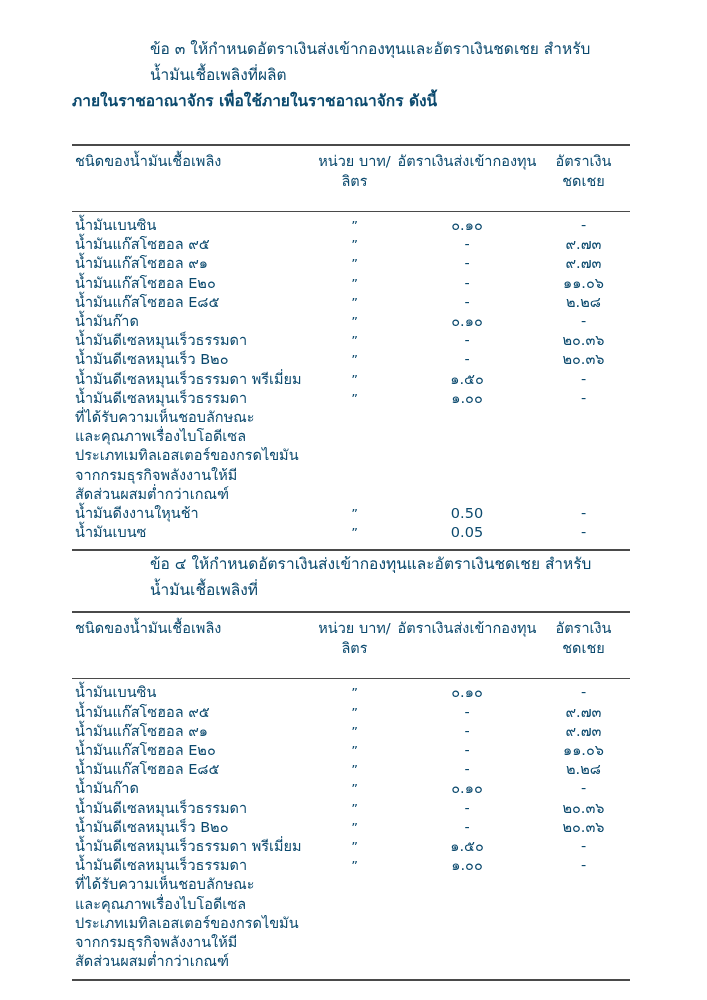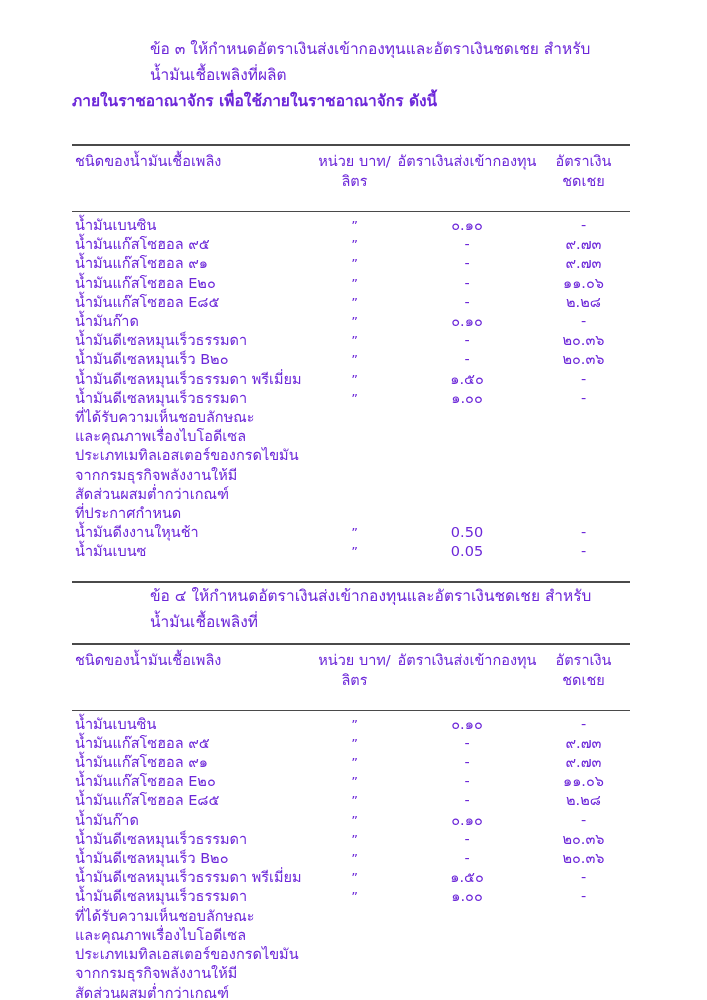--- a/index.html
+++ b/index.html
@@ -2,21 +2,21 @@
 <html><head>
 <meta charset="utf-8">
 <style>
   html, body { margin: 0; padding: 0; background: #e8e8e8; }
   .page {
     width: 707px; height: 1000px;
     box-sizing: border-box;
     margin: 0 auto;
     padding: 36px 77px 0 72px;
     background: #ffffff;
-    color: #6d28d9;
+    color: #0c4a6e;
     font-family: "DejaVu Sans", sans-serif;
     overflow: hidden;
   }
   .para {
     font-size: 15.5px;
     line-height: 26px;
     margin: 0;
   }
   .para .line1 { display: block; padding-left: 78px; }
   .para .line2 { display: block; font-weight: bold; }
@@ -31,21 +31,21 @@
   .t2 { margin-top: 8px; }
 
   .thead {
     display: grid;
     grid-template-columns: 240px 85px 140px 93px;
     border-bottom: 1px solid #4a4a4a;
     padding: 5px 0 20px 0;
     font-size: 14.5px;
     line-height: 20px;
   }
-  .tbody { padding: 4px 0 19px 0; }
+  .tbody { padding: 4px 0 7px 0; }
   .trow {
     display: grid;
     grid-template-columns: 240px 85px 140px 93px;
     font-size: 14.5px;
     line-height: 19.2px;
     align-items: start;
   }
   .cell-name, .h-name { padding-left: 3px; text-align: left; }
   .cell-c, .h-c { text-align: center; }
   .unit-mark { font-size: 13px; }
@@ -141,21 +141,20 @@
           <div class="cell-c">-</div>
         </div>
         <div class="trow">
           <div class="cell-name">
             <div>น้ำมันดีเซลหมุนเร็วธรรมดา</div>
             <div>ที่ได้รับความเห็นชอบลักษณะ</div>
             <div>และคุณภาพเรื่องไบโอดีเซล</div>
             <div>ประเภทเมทิลเอสเตอร์ของกรดไขมัน</div>
             <div>จากกรมธุรกิจพลังงานให้มี</div>
             <div>สัดส่วนผสมต่ำกว่าเกณฑ์</div>
-            <div>ที่ประกาศกำหนด</div>
           </div>
           <div class="cell-c unit-mark">”</div>
           <div class="cell-c">๑.๐๐</div>
           <div class="cell-c">-</div>
         </div>
         <div class="trow">
           <div class="cell-name">
             <div>น้ำมันดีงงานใหุนช้า</div>
           </div>
           <div class="cell-c unit-mark">”</div>

